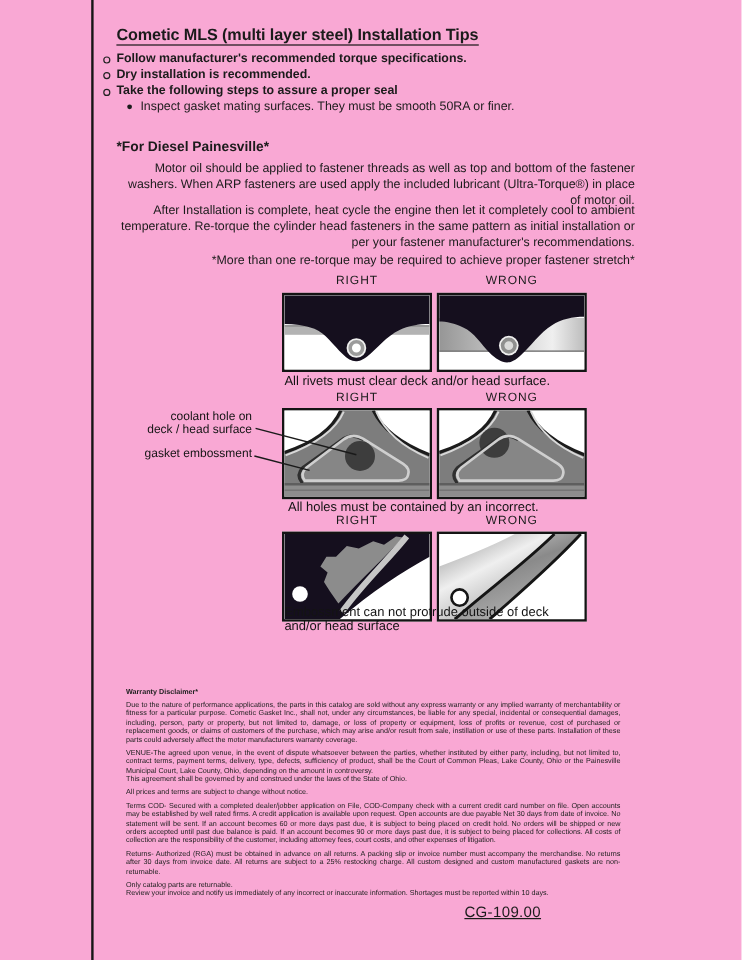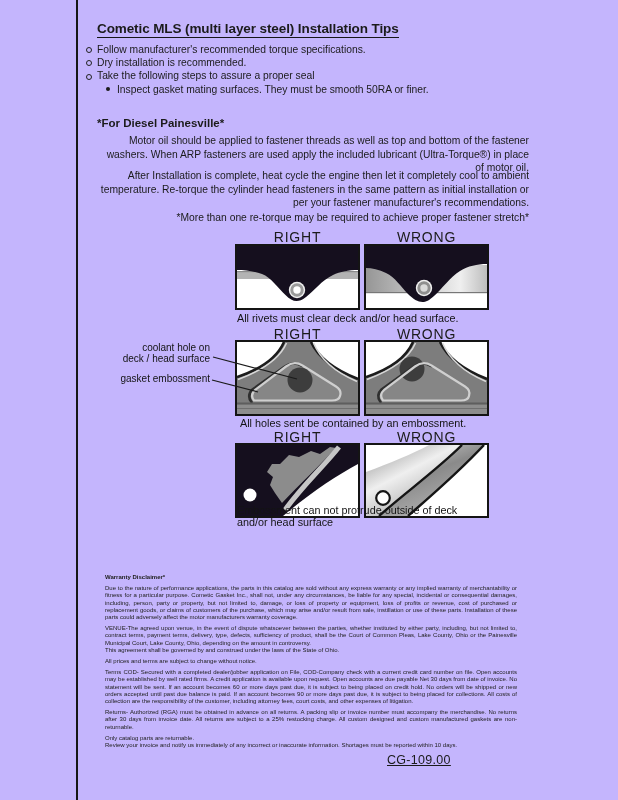--- a/index.html
+++ b/index.html
@@ -1,36 +1,36 @@
 <!DOCTYPE html>
 <html><head>
 <meta charset="utf-8">
 <style>
   html,body{margin:0;padding:0;background:#ffffff;}
   .page{
-    position:relative;width:618px;height:800px;background:#c4b5fd;overflow:hidden;
+    position:relative;width:618px;height:800px;background:#f9a8d4;overflow:hidden;
     font-family:"Liberation Sans","DejaVu Sans",sans-serif;color:#1b1b1b;
   }
   .edge-rule{position:absolute;left:76px;top:0;width:2px;height:800px;background:#161616;}
   .title{
     position:absolute;left:97px;top:21px;font-size:13.5px;font-weight:bold;letter-spacing:-0.1px;
     border-bottom:1.6px solid #161616;padding-bottom:1px;white-space:nowrap;
   }
   .bullets{position:absolute;left:86px;top:43px;width:440px;font-size:10.3px;line-height:13.2px;}
-  .b-row{position:relative;padding-left:11px;}
+  .b-row{position:relative;padding-left:11px;font-weight:bold;}
   .b-row .mark{position:absolute;left:0;top:4.2px;width:4px;height:4px;border:1px solid #222;border-radius:50%;}
   .sb-row{position:relative;padding-left:11px;margin-left:20px;}
   .sb-row .mark{position:absolute;left:0;top:4.6px;width:4.2px;height:4.2px;background:#1b1b1b;border-radius:50%;}
   .diesel-h{position:absolute;left:97px;top:117px;font-size:11.5px;font-weight:bold;}
   .para{position:absolute;left:97px;width:432px;font-size:10.3px;line-height:13.6px;text-align:right;}
   .p1{top:134px;}
   .p2{top:169px;}
   .p3{top:211px;}
   
-  .dlabel{position:absolute;width:125px;text-align:center;font-size:14px;letter-spacing:0.8px;color:#1b1b1b;}
+  .dlabel{position:absolute;width:125px;text-align:center;font-size:10px;letter-spacing:0.8px;color:#1b1b1b;}
   .diag-box{position:absolute;width:125px;border:2px solid #141414;background:#fff;box-sizing:border-box;}
   .diag-box svg{display:block;width:121px;}
   .caption{position:absolute;font-size:10.8px;line-height:11.6px;color:#141414;}
   .callout{position:absolute;width:100px;text-align:right;font-size:10px;line-height:11px;color:#141414;}
   .leader{position:absolute;left:110px;top:340px;width:200px;height:60px;z-index:6;}
   
   .legal{position:absolute;left:105px;top:574px;width:412px;font-size:6px;line-height:7.2px;text-align:justify;color:#222;}
   .legal .lh{font-weight:bold;margin:0 0 1px 0;}
   .legal p{margin:4px 0 0 0;}
   .legal p.cont{margin:0;}
@@ -145,21 +145,21 @@
         <path d="M120,39.5 Q87,25.5 76.5,1" fill="none" stroke="#d8d8d8" stroke-width="1.6"></path>
         <path d="M16,59 Q11,53 17,47 L48,24 Q57,17.5 66,23 L100,44 Q106,48.5 104,54 Q103,59 95,59 Z" fill="#868686"></path>
         <circle cx="46" cy="27" r="12.5" fill="#3d3d3d"></circle>
         <path d="M14.5,60 Q9.5,53.5 15.5,47.5 L47,25 Q56,18.5 65,24" fill="none" stroke="#2f2f2f" stroke-width="2.6" stroke-linecap="round"></path>
         <path d="M17,58.5 Q12.5,53 18.5,47.5 L49,24.5 Q57,18.5 65.5,23.5 L99,44.5 Q105,48.5 103,54 Q102,58.5 95,58.5 Z" fill="none" stroke="#cfcfcf" stroke-width="2.2"></path>
         <rect y="60.5" width="121" height="2.2" fill="#5e5e5e"></rect>
         <rect y="62.7" width="121" height="9.3" fill="#8d8d8d"></rect>
         <rect y="66" width="121" height="1" fill="#6f6f6f"></rect>
       </svg>
     </div>
-    <div class="caption" style="left:240px;top:418px;">All holes sent be contained by an embossment.</div>
+    <div class="caption" style="left:240px;top:418px;">All holes must be contained by an incorrect.</div>
 
     <div class="dlabel" style="left:235px;top:429px;">RIGHT</div>
     <div class="dlabel" style="left:364px;top:429px;">WRONG</div>
 
     <div class="diag-box" style="left:235px;top:443px;height:75px;">
       <svg viewBox="0 0 121 71">
         <rect width="121" height="71" fill="#ffffff"></rect>
         <path d="M0,0 H121 V19 C99,31 73,48 46,71 H0 Z" fill="#150f1e"></path>
         <path d="M99,3 C85,18 64,38 45,58 L38,48 L33,40 L36,32 L30,27 L35,19 L43,19 L52,10 L62,12 L74,6 L83,9 L93,2 Z" fill="#8c8c8c"></path>
         <path d="M102,2 C88,20 66,40 48,65" fill="none" stroke="#c6c6c6" stroke-width="5"></path>

